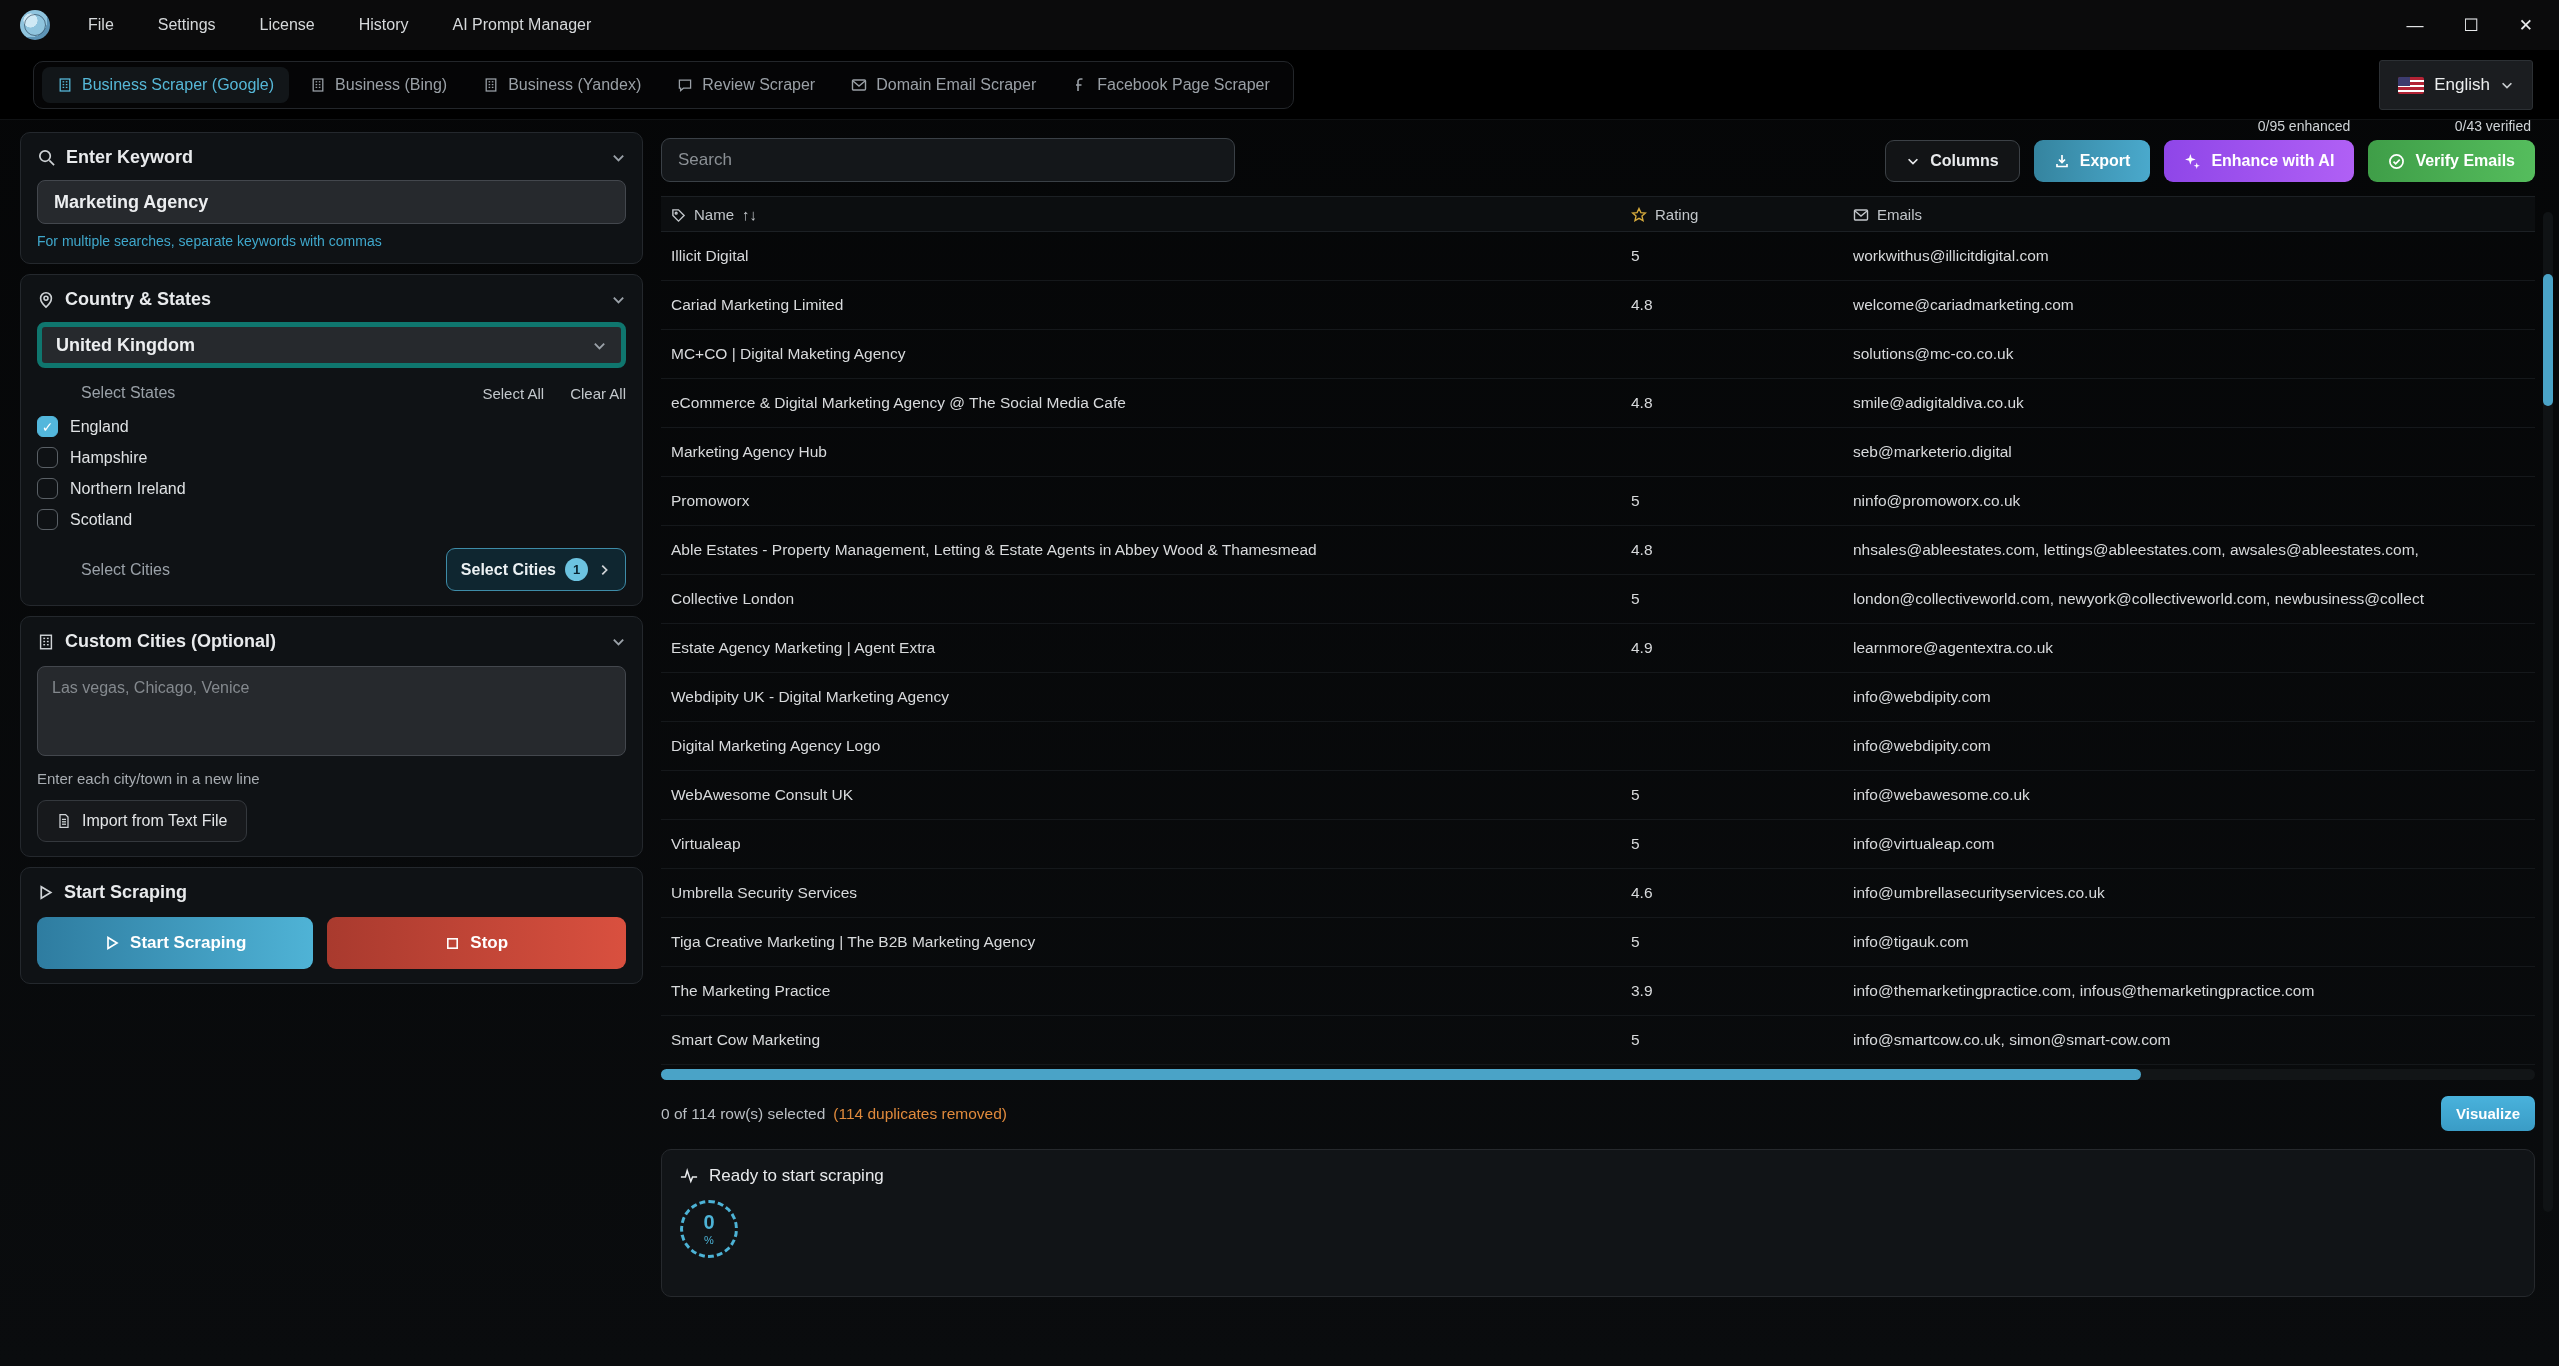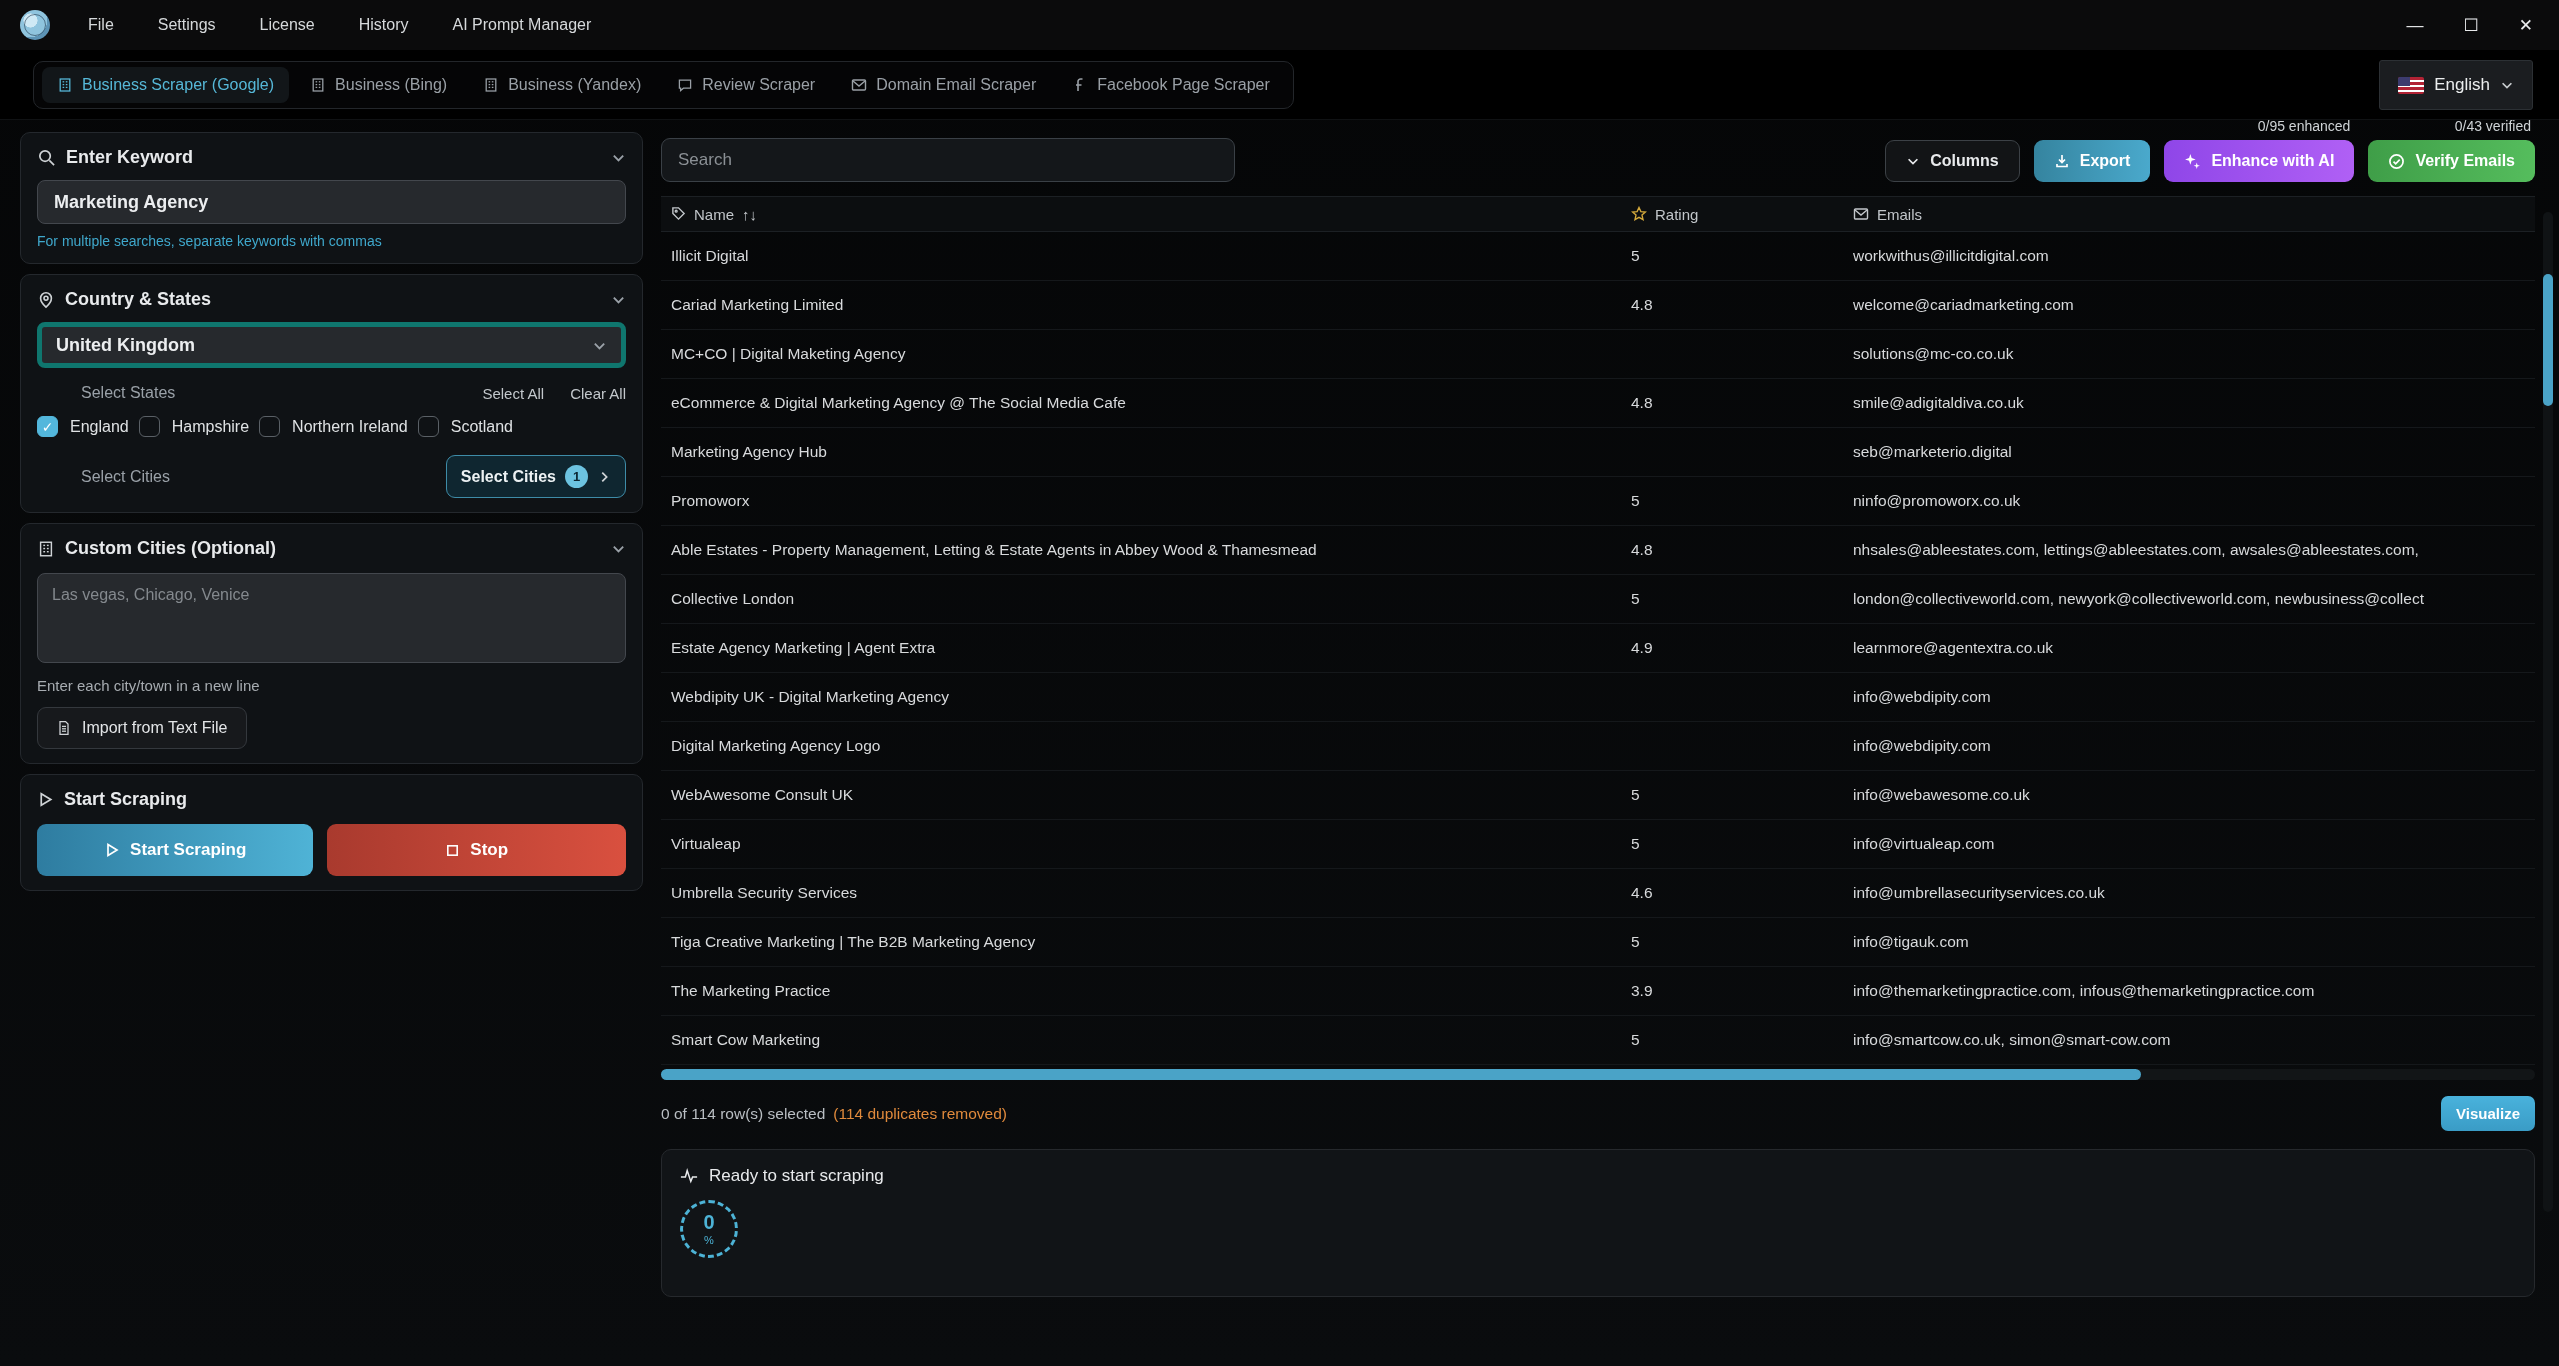--- a/index.html
+++ b/index.html
@@ -38,21 +38,21 @@
   .chev { color:#9aa1a8; display:inline-flex; }
   .inputbox { margin-top:12px; width:100%; height:44px; background:#26292d; border:1px solid #43474d; border-radius:8px;
     color:#eceef0; font-size:18px; font-weight:700; padding:0 16px; font-family:"Liberation Sans",sans-serif; }
   .hint-teal { margin-top:9px; color:#3fa8cc; font-size:14px; }
   .selectbox { margin-top:12px; width:100%; height:46px; background:#26292d; border:5px solid #0f766e; border-radius:8px;
     display:flex; align-items:center; padding:0 14px; font-size:18px; font-weight:700; color:#eceef0; }
   .selectbox .spacer { flex:1; }
   .row-between { display:flex; align-items:center; margin-top:16px; }
   .muted-label { color:#9aa1a8; font-size:16px;margin-left:44px; }
   .link-btn { color:#c3c8cc; font-size:15px; margin-left:26px; }
-  .states { margin-top:14px; display:flex; flex-direction:row; gap:10px; }
+  .states { margin-top:14px; display:flex; flex-direction:column; gap:10px; }
   .state { display:flex; align-items:center; gap:12px; font-size:16px; color:#dfe2e4; }
   .cb { width:21px; height:21px; border-radius:6px; border:1px solid #5a6066; background:transparent; position:relative; }
   .cb.checked { background:#53b7dc; border-color:#53b7dc; }
   .cb.checked:after { content:"✓"; position:absolute; inset:0; color:#fff; font-size:14px; display:flex; align-items:center; justify-content:center; }
   .cities-row { display:flex; align-items:center; margin-top:18px; }
   .select-cities-btn { margin-left:auto; display:flex; align-items:center; gap:9px; background:#0f2630; border:1px solid #3e8ca8;
     color:#ecf1f3; border-radius:9px; padding:9px 14px; font-size:16px; font-weight:700; }
   .badge { background:#6cc3e0; color:#0b2531; min-width:23px; height:23px; border-radius:12px; display:flex; align-items:center; justify-content:center; font-size:13px; font-weight:700; }
   .textarea { margin-top:14px; width:100%; height:90px; background:#26292d; border:1px solid #43474d; border-radius:8px;
     color:#eceef0; font-size:16px; padding:12px 14px; resize:none; font-family:"Liberation Sans",sans-serif; }
@@ -77,21 +77,21 @@
   .btn-columns { background:#121416; border:1px solid #3c4146; color:#e8eaec; }
   .btn-export { background:linear-gradient(90deg,#35849f,#4aa9cc);justify-content:center; }
   .btn-enhance { background:linear-gradient(90deg,#8f46e8,#b060f5); }
   .btn-verify { background:linear-gradient(90deg,#3f9e48,#55bd5d); }
   .count-wrap { position:relative; }
   .count-label { position:absolute; top:-22px; right:4px; font-size:14px; color:#cfd3d6; white-space:nowrap; }
 
   .tablewrap { margin-top:14px; flex:0 0 auto; }
   .thead { display:grid; grid-template-columns:960px 222px 1fr; align-items:center; height:36px; background:#0c0e10;
     border-top:1px solid #1c2024; border-bottom:1px solid #1c2024; color:#c2c6ca; font-size:15px; padding-left:10px; }
-  .th { display:flex; align-items:flex-start; gap:8px; }
+  .th { display:flex; align-items:flex-end; gap:8px; }
   .tbody { height:833px; overflow:hidden; }
   .trow { display:grid; grid-template-columns:960px 222px 1fr; align-items:center; height:49px; border-bottom:1px solid #15181b;
     font-size:15.5px; color:#d8dadc; padding-left:10px; }
   .c-name { white-space:nowrap; overflow:hidden; }
   .c-emails { white-space:nowrap; overflow:hidden; }
   .star { color:#d4a93c; }
 
   .vscroll { position:absolute; right:6px; top:80px; width:10px; height:1000px; border-radius:5px; background:#101315; }
   .vthumb { position:absolute; top:62px; left:0; width:10px; height:132px; border-radius:5px; background:#4aa3c7; }
 

